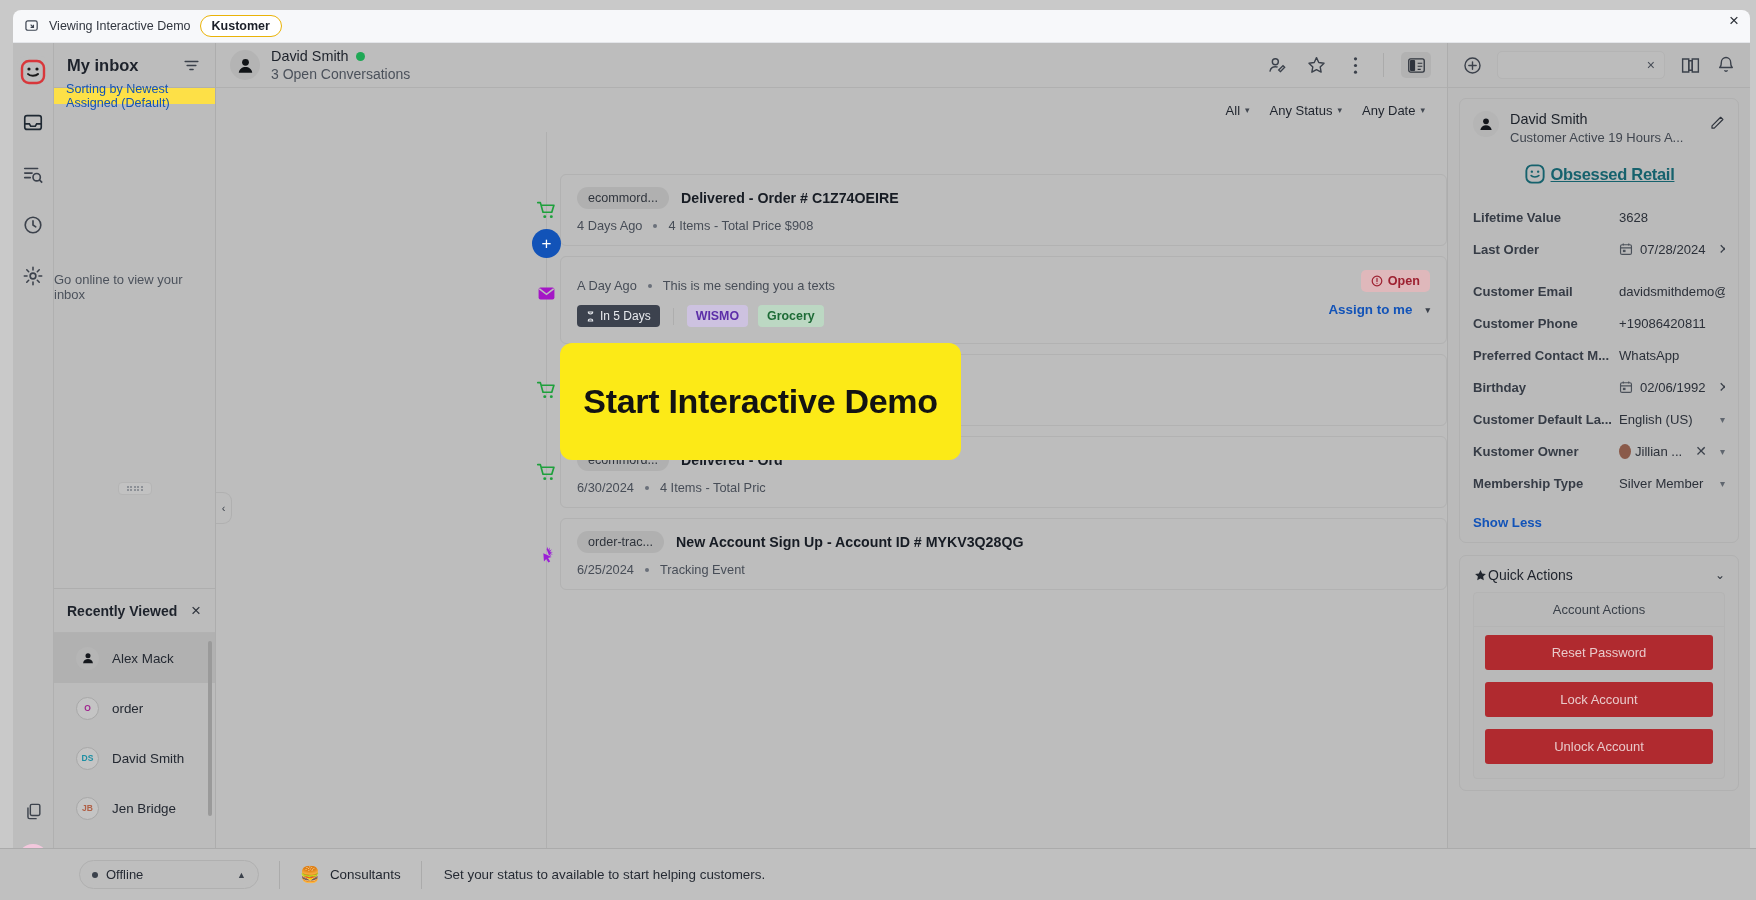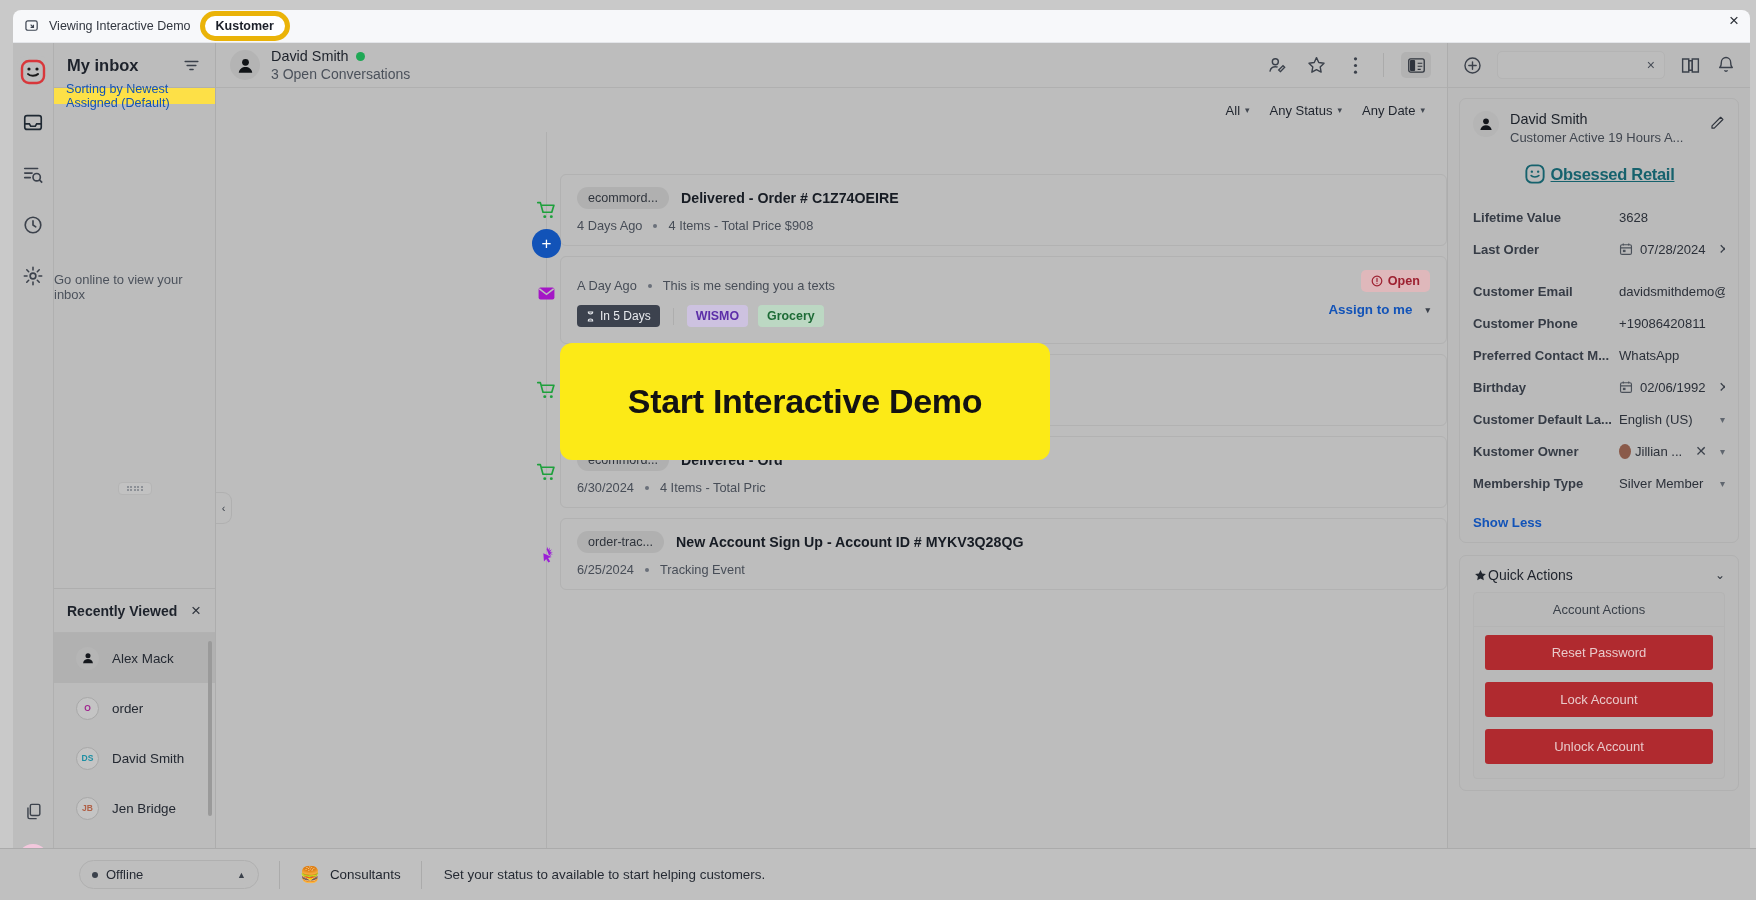--- a/index.html
+++ b/index.html
@@ -14,21 +14,21 @@
   
   .demo-bar {
     position: absolute; left: 13px; top: 10px; width: 1737px; height: 33px;
     background: #f7f8fa; border-radius: 8px 8px 0 0;
     display: flex; align-items: center; gap: 9px; padding: 0 12px;
     border-bottom: 1px solid #e4e6ea;
   }
   .demo-bar .glyph { width: 15px; height: 15px; color: #3d4451; display:flex; align-items:center; }
   .demo-bar .txt { font-size: 12.5px; color: #31363f; }
   .demo-pill {
-    border: 5px solid #eab308; border-radius: 20px; padding: 3px 11px;
+    border: 1px solid #eab308; border-radius: 20px; padding: 3px 11px;
     font-size: 12.5px; font-weight: bold; color: #1c2029; background: #fff;
   }
   .demo-close {
     position: absolute; right: 14px; top: 14px; width: 16px; height: 16px;
     color: #2c3138; font-size: 17px; line-height: 14px; text-align: center; cursor: pointer;
   }
 
   
   .app {
     position: absolute; left: 13px; top: 43px; width: 1737px; height: 845px;
@@ -671,21 +671,21 @@
               <button class="qa-btn">Reset Password</button>
               <button class="qa-btn">Lock Account</button>
               <button class="qa-btn">Unlock Account</button>
             </div>
           </div>
         </div>
       </div>
     </div>
   </div>
 
-  <div style="position:absolute;left:560px;top:343px;width:490px;height:117px;background:#fcea17;border-radius:12px;display:flex;align-items:center;justify-content:center;z-index:9;">
+  <div style="position:absolute;left:560px;top:343px;width:401px;height:117px;background:#fcea17;border-radius:12px;display:flex;align-items:center;justify-content:center;z-index:9;">
     <span style="font-size:34px;font-weight:bold;color:#131313;letter-spacing:-0.3px;">Start Interactive Demo</span>
   </div>
 
   <div class="statusbar">
     <span class="status-sel">
       <span class="sdot"></span>
       <span>Offline</span>
       <span style="margin-left:auto;font-size:9px;color:#3b414b;">▲</span>
     </span>
     <span class="status-sep"></span>

